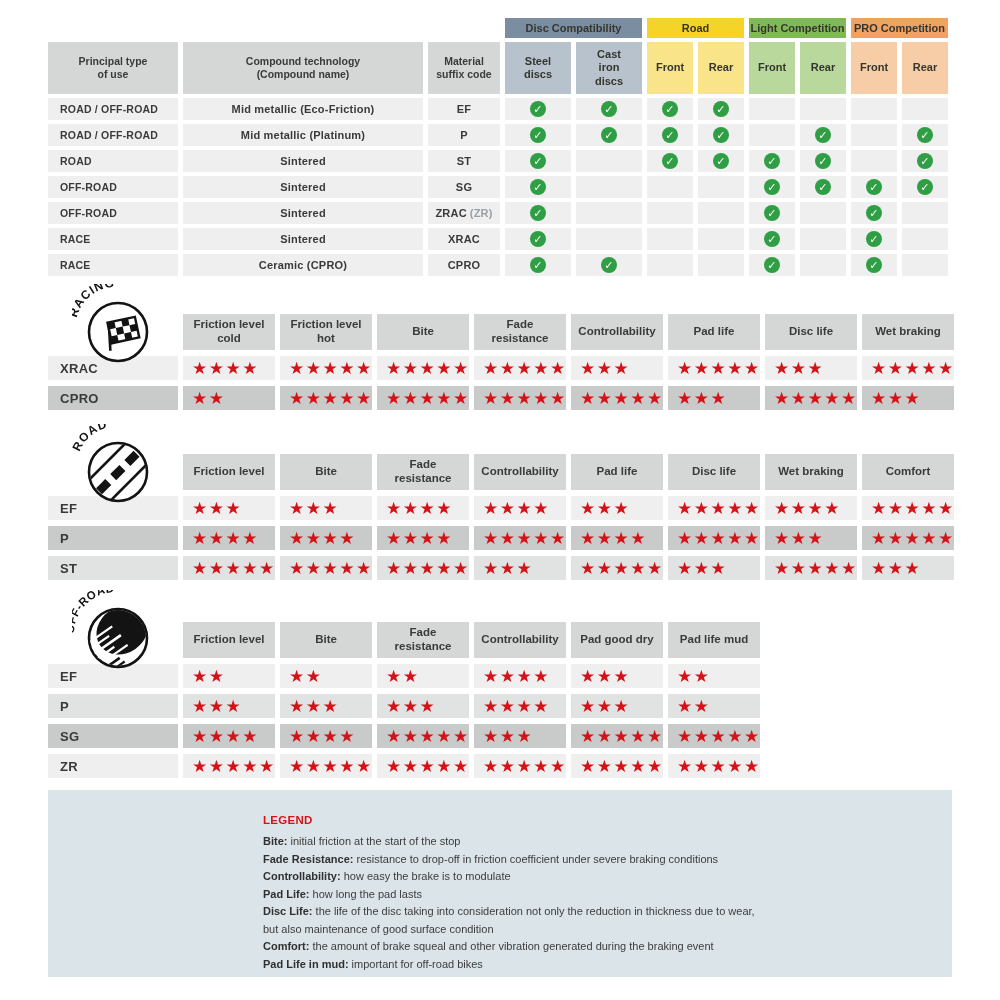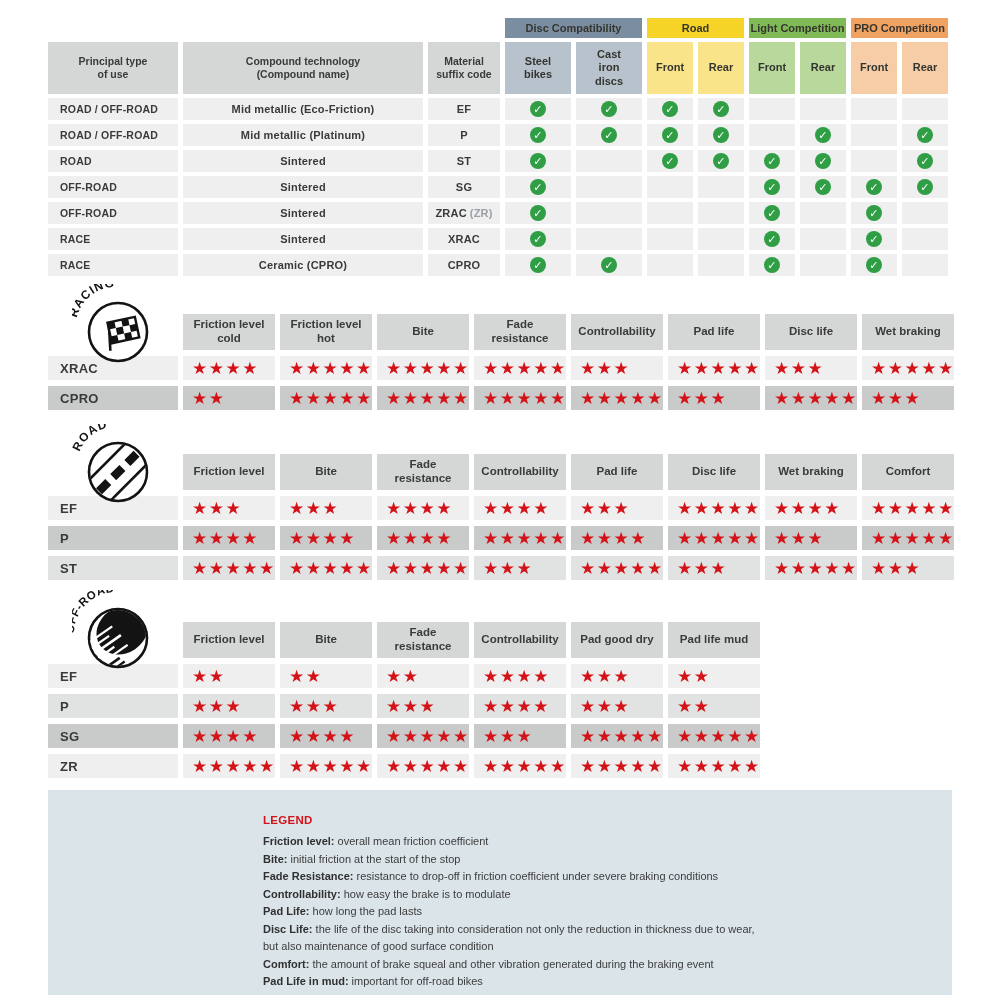--- a/index.html
+++ b/index.html
@@ -47,21 +47,21 @@
 <div class="wrapper">
   <div class="compat-grid">
       <div class="cg-spacer"></div>
       <div class="cg-group" style="background: rgb(123, 141, 161);">Disc Compatibility</div>
       <div class="cg-group" style="background: rgb(245, 211, 39);">Road</div>
       <div class="cg-group" style="background: rgb(128, 186, 87);">Light Competition</div>
       <div class="cg-group" style="background: rgb(240, 162, 99);">PRO Competition</div>
       <div class="cg-corner c1">Principal type of use</div>
       <div class="cg-corner c2">Compound technology (Compound name)</div>
       <div class="cg-corner c3">Material suffix code</div>
-      <div class="cg-sub" style="background: rgb(183, 194, 204);">Steel bikes</div>
+      <div class="cg-sub" style="background: rgb(183, 194, 204);">Steel discs</div>
       <div class="cg-sub" style="background: rgb(183, 194, 204);">Cast iron discs</div>
       <div class="cg-sub" style="background: rgb(249, 228, 137);">Front</div>
       <div class="cg-sub" style="background: rgb(249, 228, 137);">Rear</div>
       <div class="cg-sub" style="background: rgb(184, 216, 156);">Front</div>
       <div class="cg-sub" style="background: rgb(184, 216, 156);">Rear</div>
       <div class="cg-sub" style="background: rgb(246, 205, 166);">Front</div>
       <div class="cg-sub" style="background: rgb(246, 205, 166);">Rear</div>
       <div class="cg-cell use">ROAD / OFF-ROAD</div>
       <div class="cg-cell">Mid metallic (Eco-Friction)</div>
       <div class="cg-cell">EF</div>
@@ -366,21 +366,20 @@
           <div class="rg-stars shade-light">★★★★★</div>
           <div class="rg-stars shade-light">★★★★★</div>
           <div class="rg-stars shade-light">★★★★★</div>
           <div class="rg-stars shade-light">★★★★★</div>
         </div>
       </section>
     </div>
   <div class="legend">
     <div class="legend-title">LEGEND</div>
     <div id="legend-items">
-        <div class="legend-item"><b>Friction level:</b> overall mean friction coefficient</div>
         <div class="legend-item"><b>Bite:</b> initial friction at the start of the stop</div>
         <div class="legend-item"><b>Fade Resistance:</b> resistance to drop-off in friction coefficient under severe braking conditions</div>
         <div class="legend-item"><b>Controllability:</b> how easy the brake is to modulate</div>
         <div class="legend-item"><b>Pad Life:</b> how long the pad lasts</div>
         <div class="legend-item"><b>Disc Life:</b> the life of the disc taking into consideration not only the reduction in thickness due to wear,</div>
         <div class="legend-item">but also maintenance of good surface condition</div>
         <div class="legend-item"><b>Comfort:</b> the amount of brake squeal and other vibration generated during the braking event</div>
         <div class="legend-item"><b>Pad Life in mud:</b> important for off-road bikes</div>
       </div>
   </div>

